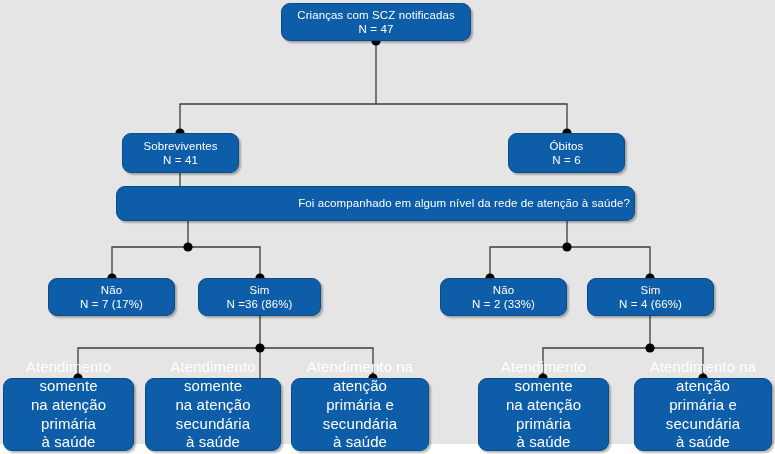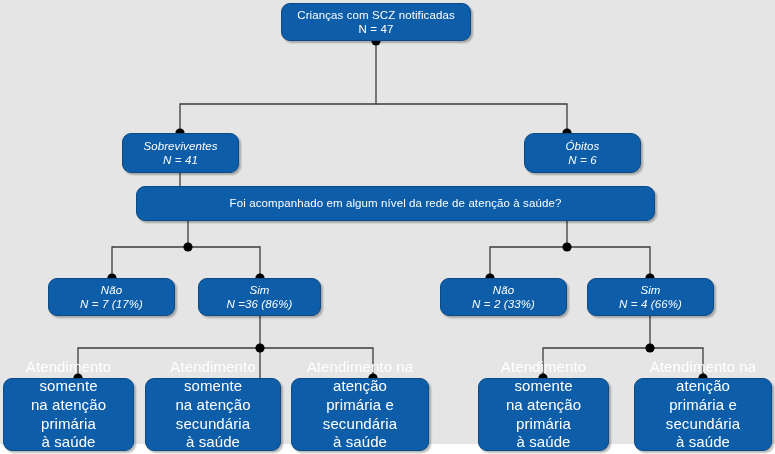--- a/index.html
+++ b/index.html
@@ -43,21 +43,21 @@
   }
   .node-text {
     display: block;
     width: 100%;
     padding: 0 4px;
     box-sizing: border-box;
     line-height: 1.24;
     white-space: pre-line;
     letter-spacing: 0.1px;
   }
-  .node-sm .node-text { font-size: 11.5px; font-style: italic; }
+  .node-sm .node-text { font-size: 11.5px; }
   .node-md .node-text { font-size: 11.5px; }
   .node-banner .node-text { font-size: 11.5px; }
   .node-leaf .node-text { font-size: 15px; line-height: 1.26; }
 </style>
 </head>
 <body>
 
 <div id="chart-root">
 
   <svg class="flow-canvas" viewBox="0 0 775 454">
@@ -96,25 +96,25 @@
 
   <div id="node-layer">
       <div class="node-box node-md" style="left: 281px; top: 3px; width: 190px; height: 38px; background: rgb(13, 93, 169); border-color: rgb(10, 74, 134); color: rgb(255, 255, 255);">
         <span class="node-text">Crianças com SCZ notificadas
 N = 47</span>
       </div>
       <div class="node-box node-sm" style="left: 122px; top: 133px; width: 117px; height: 40px; background: rgb(13, 93, 169); border-color: rgb(10, 74, 134); color: rgb(255, 255, 255);">
         <span class="node-text">Sobreviventes
 N = 41</span>
       </div>
-      <div class="node-box node-sm" style="left: 524px; top: 133px; width: 117px; height: 40px; background: rgb(13, 93, 169); border-color: rgb(10, 74, 134); color: rgb(255, 255, 255); border-radius: 10px;">
+      <div class="node-box node-sm" style="left: 508px; top: 133px; width: 117px; height: 40px; background: rgb(13, 93, 169); border-color: rgb(10, 74, 134); color: rgb(255, 255, 255);">
         <span class="node-text">Óbitos
 N = 6</span>
       </div>
-      <div class="node-box node-banner" style="left: 136px; top: 186px; width: 519px; height: 35px; background: rgb(13, 93, 169); border-color: rgb(10, 74, 134); color: rgb(255, 255, 255);">
+      <div class="node-box node-banner" style="left: 116px; top: 186px; width: 519px; height: 35px; background: rgb(13, 93, 169); border-color: rgb(10, 74, 134); color: rgb(255, 255, 255); text-align: right;">
         <span class="node-text">Foi acompanhado em algum nível da rede de atenção à saúde?</span>
       </div>
       <div class="node-box node-sm" style="left: 48px; top: 278px; width: 127px; height: 38px; background: rgb(13, 93, 169); border-color: rgb(10, 74, 134); color: rgb(255, 255, 255);">
         <span class="node-text">Não
 N = 7 (17%)</span>
       </div>
       <div class="node-box node-sm" style="left: 198px; top: 278px; width: 123px; height: 38px; background: rgb(13, 93, 169); border-color: rgb(10, 74, 134); color: rgb(255, 255, 255);">
         <span class="node-text">Sim
 N =36 (86%)</span>
       </div>

